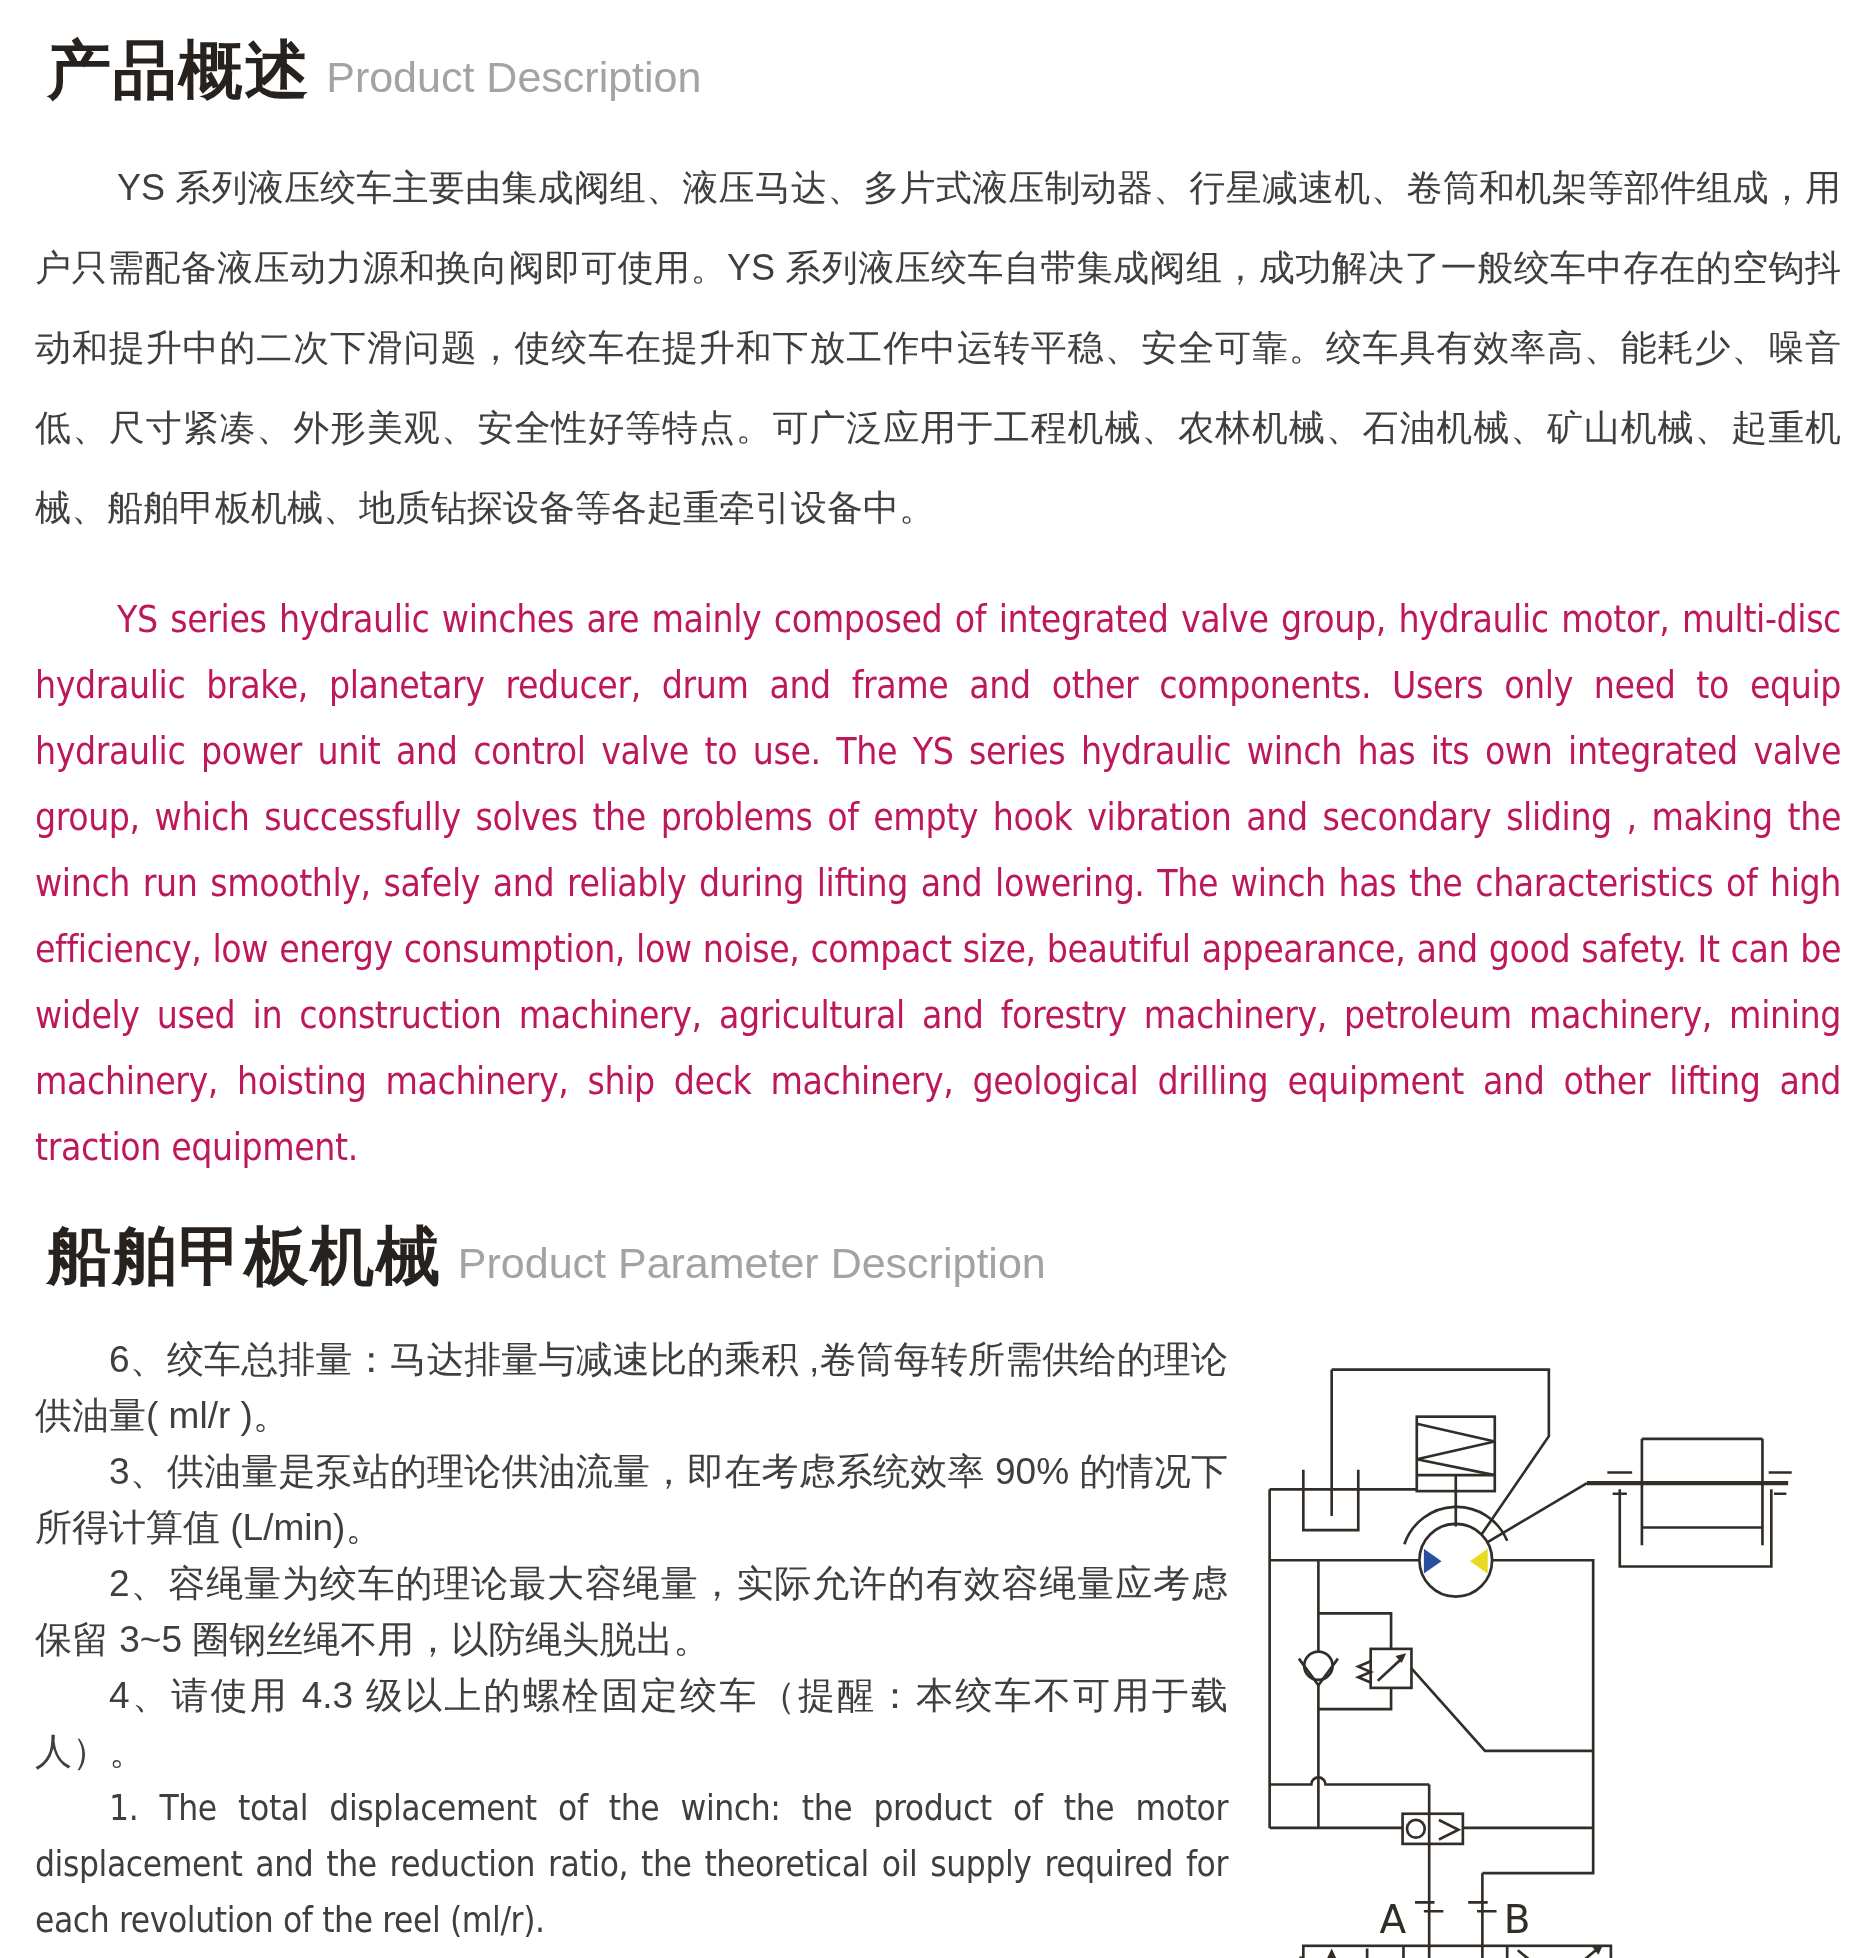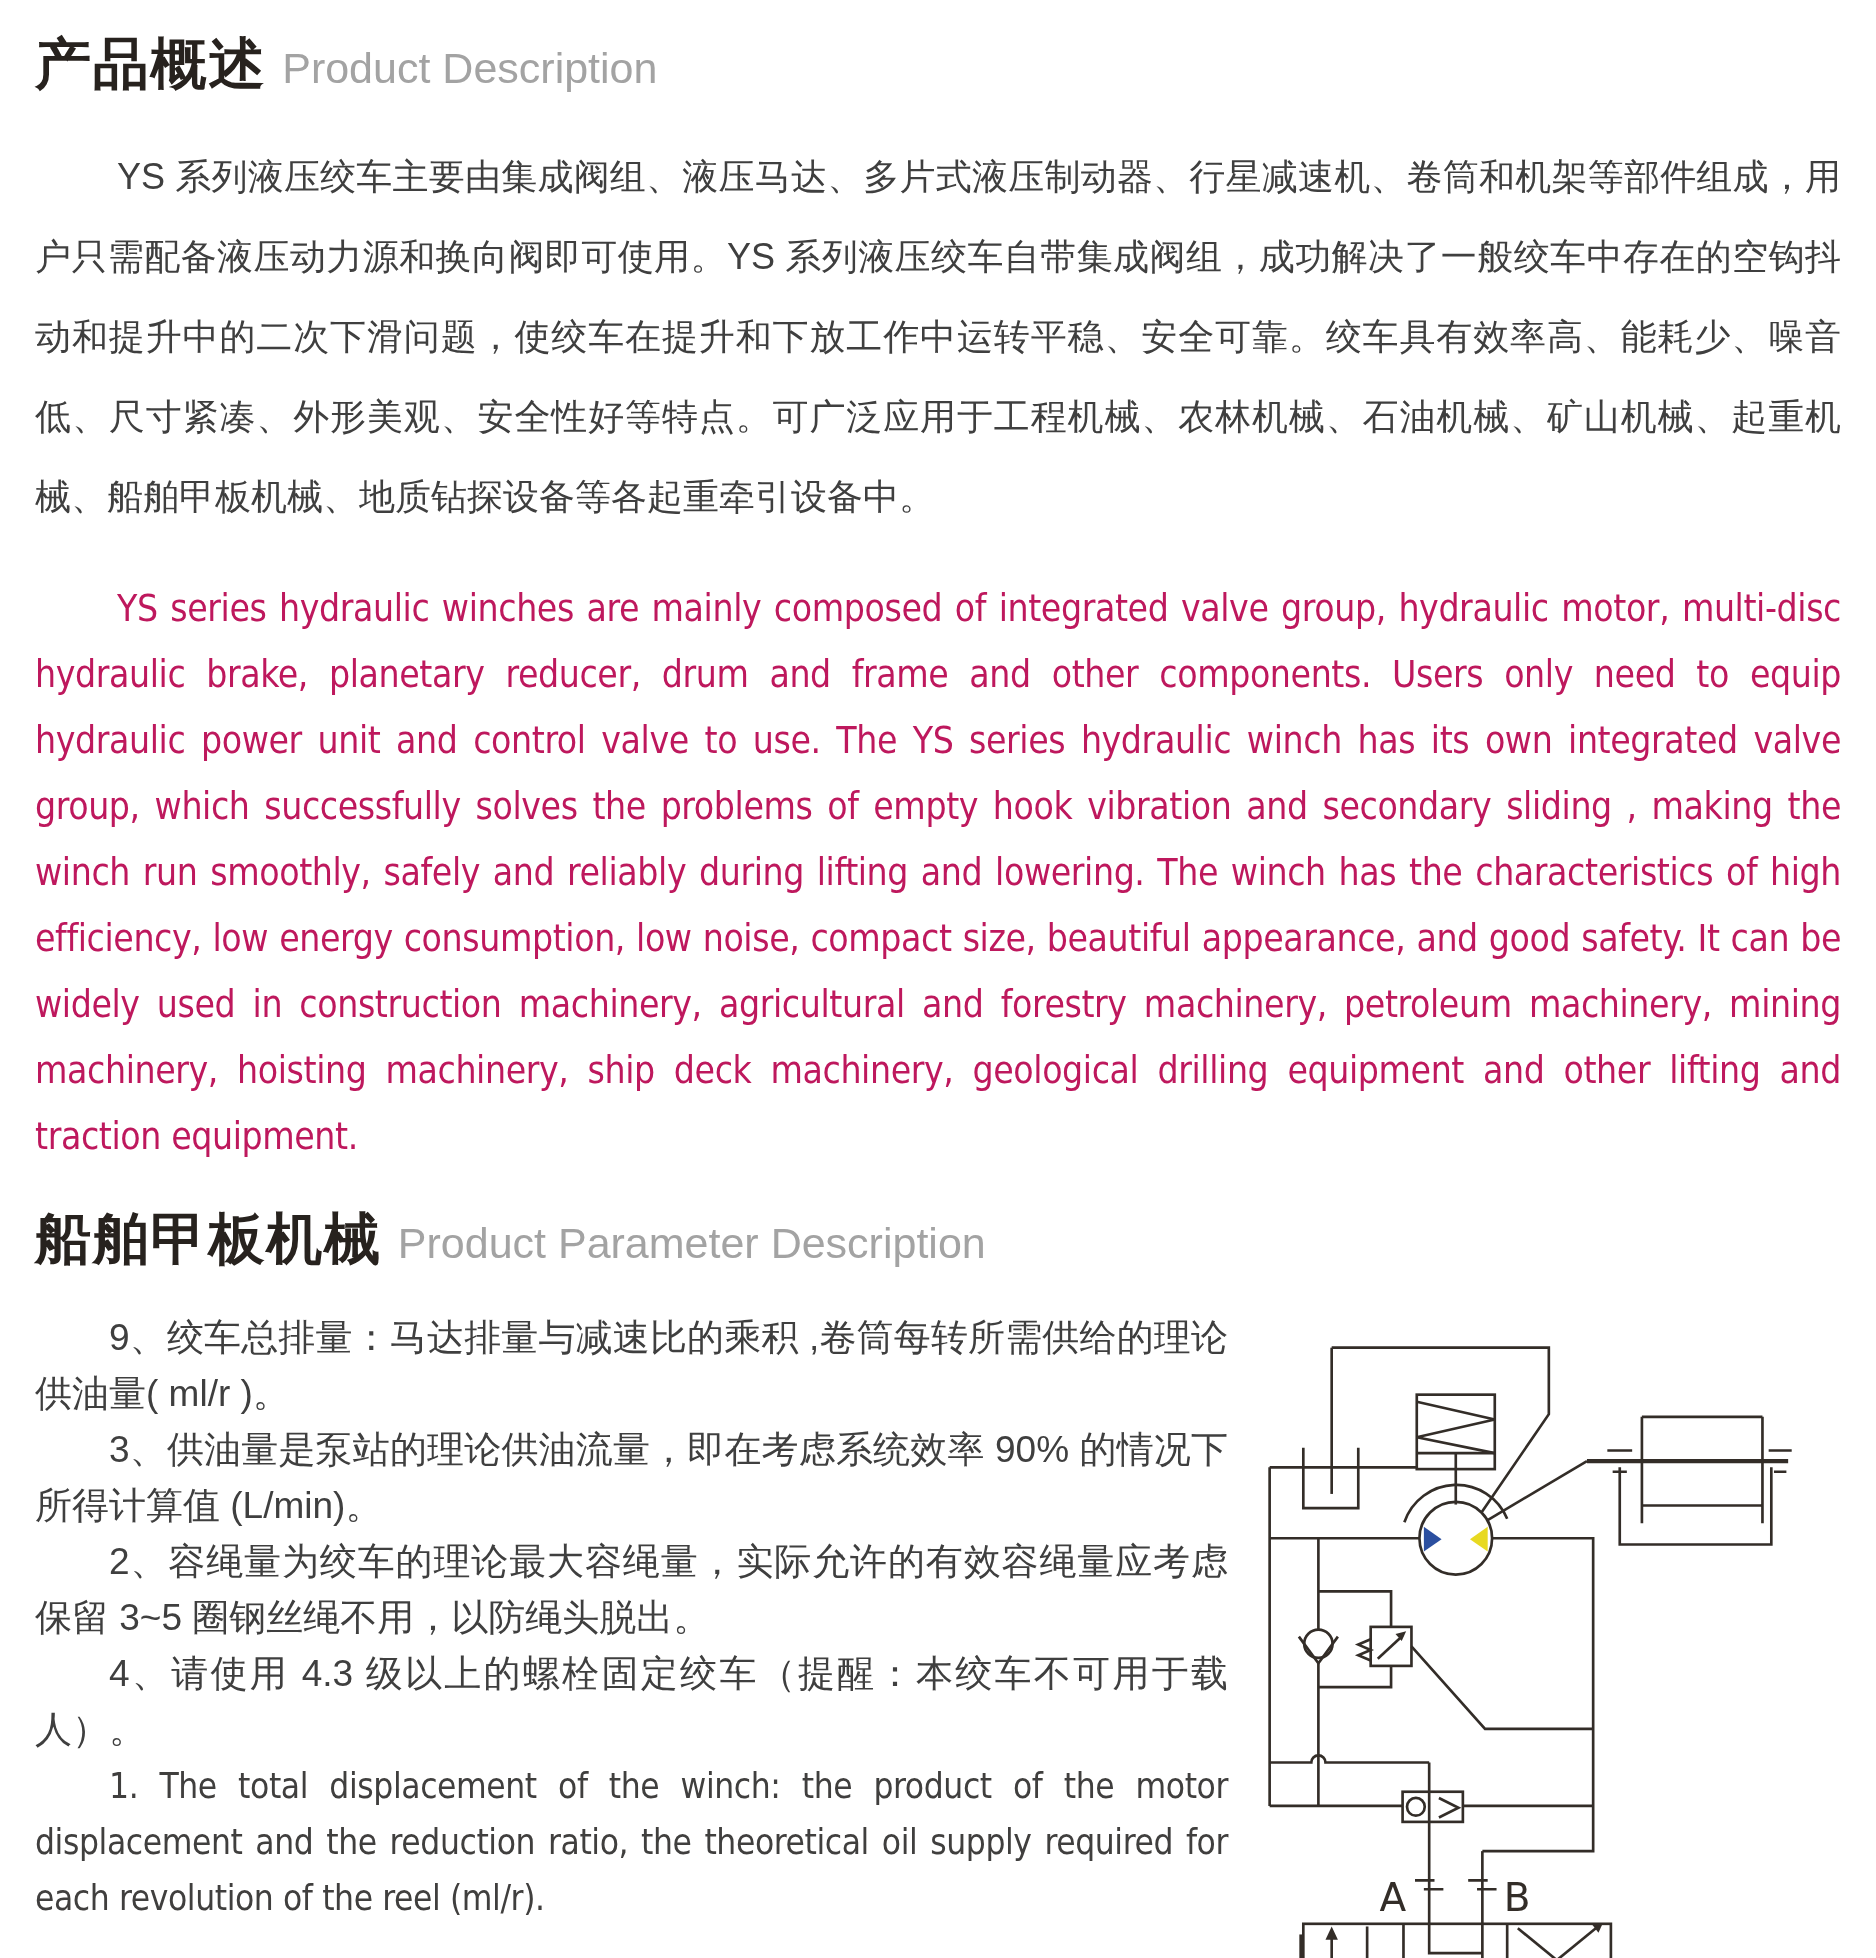--- a/index.html
+++ b/index.html
@@ -5,21 +5,21 @@
   * { margin:0; padding:0; box-sizing:border-box; }
   html,body { background:#ffffff; }
   .page {
     position:relative; width:1876px; height:1959px; overflow:hidden;
     background:#ffffff; color:#3d3d3d;
     font-family:"Liberation Sans", sans-serif;
     padding:0 35px;
   }
   .sec-head { padding-top:26.6px; white-space:nowrap; }
   .sec-head .zh {
-    font-size:56px; font-weight:600; color:#27221e; letter-spacing:1.8px;
+    font-size:64px; font-weight:600; color:#27221e; letter-spacing:1.8px;margin-left:12px;
   }
   .sec-head .en {
     font-size:43px; color:#a3a3a3; margin-left:16px; font-weight:400;
   }
   .para { text-align:justify; }
   .zh-para {
     margin-top:34px; font-size:36px; line-height:80px; color:#3f3f3f;
     text-indent:82px;
   }
   .en-para {
@@ -60,21 +60,21 @@
 
   <p class="para en-para">YS series hydraulic winches are mainly composed of integrated valve group, hydraulic motor, multi-disc hydraulic brake, planetary reducer, drum and frame and other components. Users only need to equip hydraulic power unit and control valve to use. The YS series hydraulic winch has its own integrated valve group, which successfully solves the problems of empty hook vibration and secondary sliding , making the winch run smoothly, safely and reliably during lifting and lowering. The winch has the characteristics of high efficiency, low energy consumption, low noise, compact size, beautiful appearance, and good safety. It can be widely used in construction machinery, agricultural and forestry machinery, petroleum machinery, mining machinery, hoisting machinery, ship deck machinery, geological drilling equipment and other lifting and traction equipment.</p>
 
   <header class="sec-head h2">
     <span class="zh">船舶甲板机械</span><span class="en">Product Parameter Description</span>
   </header>
 
   <div class="params-row">
 
     <div class="notes-col">
-      <p class="note-zh">9、绞车总排量：马达排量与减速比的乘积 ,卷筒每转所需供给的理论供油量( ml/r )。</p>
+      <p class="note-zh">6、绞车总排量：马达排量与减速比的乘积 ,卷筒每转所需供给的理论供油量( ml/r )。</p>
       <p class="note-zh">3、供油量是泵站的理论供油流量，即在考虑系统效率 90% 的情况下所得计算值 (L/min)。</p>
       <p class="note-zh">2、容绳量为绞车的理论最大容绳量，实际允许的有效容绳量应考虑保留 3~5 圈钢丝绳不用，以防绳头脱出。</p>
       <p class="note-zh">4、请使用 4.3 级以上的螺栓固定绞车（提醒：本绞车不可用于载人）。</p>
       <p class="note-en">1. The total displacement of the winch: the product of the motor displacement and the reduction ratio, the theoretical oil supply required for each revolution of the reel (ml/r).</p>
 
     </div>
 
     <div class="diagram-col">
       <svg width="585" height="896" viewBox="0 0 660 1010">
 

